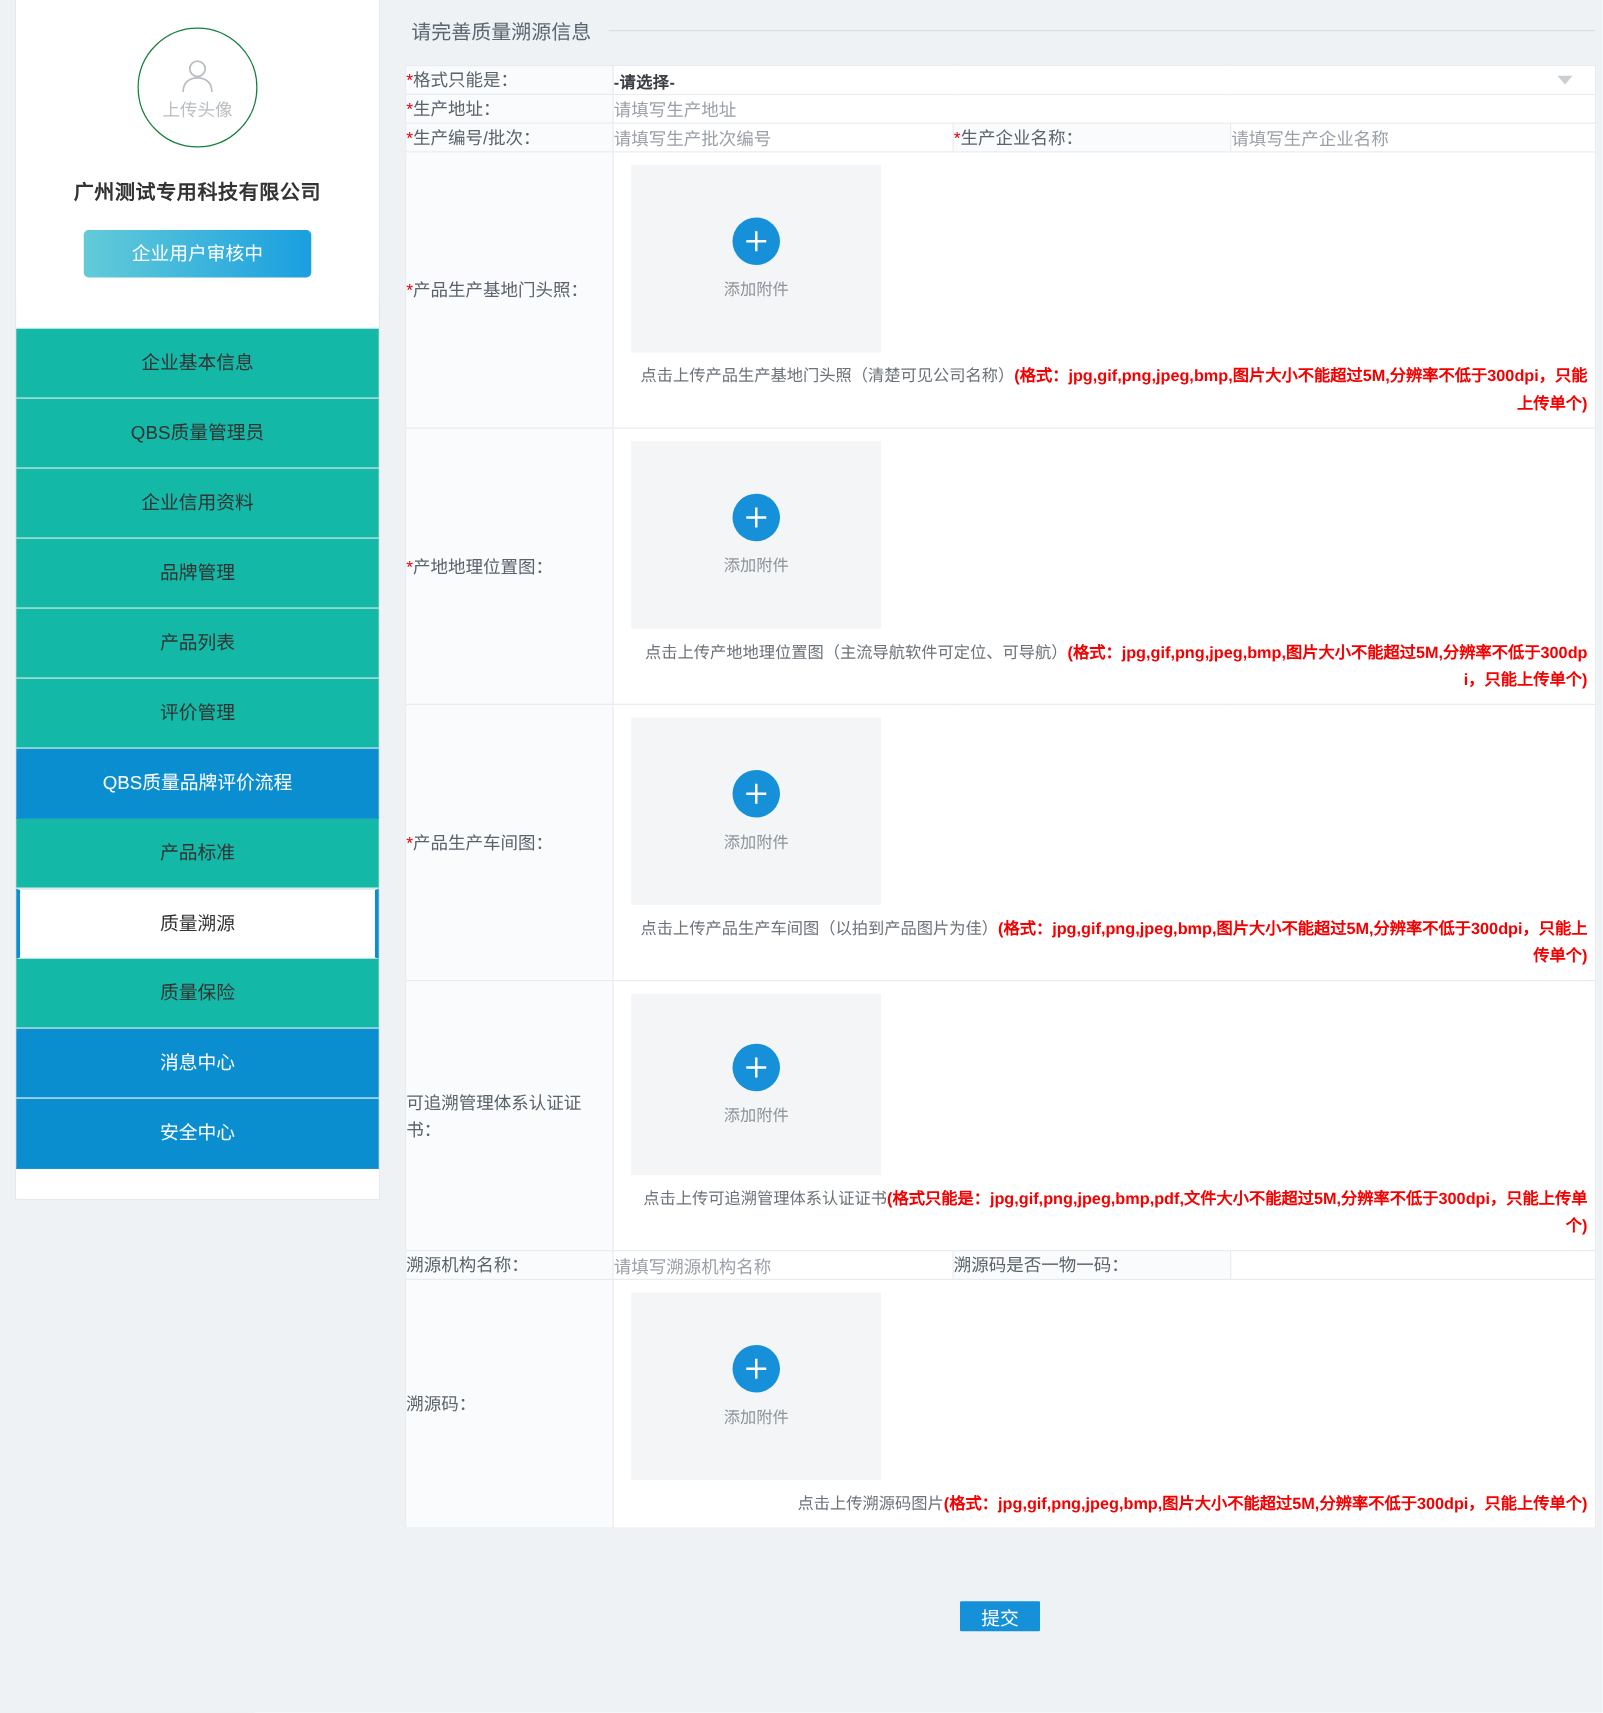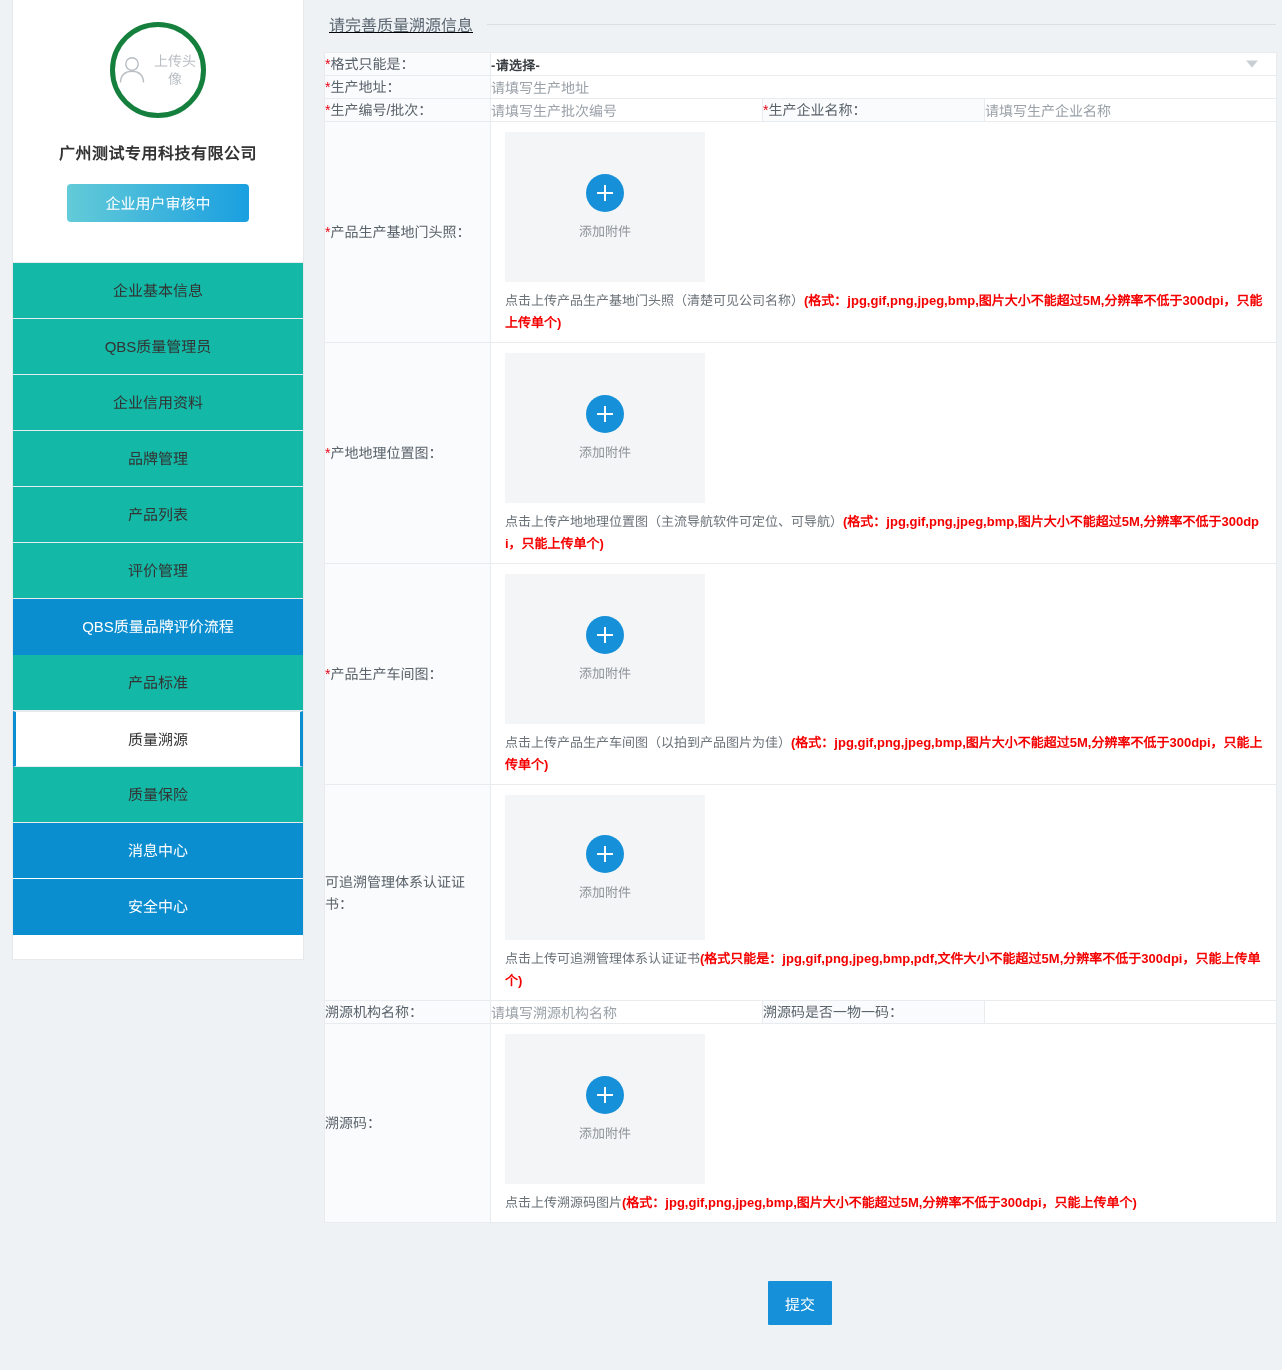--- a/index.html
+++ b/index.html
@@ -34,23 +34,23 @@
   }
   .avatar-block {
     padding: 22px 0 18px 0;
     text-align: center;
     background:#fff;
   }
   .avatar-circle {
     width: 96px; height: 96px;
     margin: 0 auto;
     border-radius: 50%;
-    border: 5px solid #15803d;
+    border: 1px solid #15803d;
     display: flex;
-    flex-direction: row;
+    flex-direction: column;
     align-items: center;
     justify-content: center;
     color: #b9bec3;
   }
   .avatar-circle svg { display:block; margin-bottom: 1px; }
   .avatar-label {
     font-size: 14px;
     color: #b9bec3;
     line-height: 18px;
   }
@@ -111,21 +111,20 @@
   }
   .main-inner {
     width: 952px;
     margin-left: 0px;
   }
   .panel-title {
     display: flex;
     align-items: center;
     height: 32px;
     margin: 8px 0 12px 5px;
-    text-decoration: underline;
   }
   .panel-title .ttl {
     font-size: 16px;
     color: #5b6670;
     white-space: nowrap;
   }
   .panel-title .rule {
     flex: 1;
     height: 1px;
     background: #dcdfe2;
@@ -153,21 +152,21 @@
     vertical-align: middle;
     line-height: 22px;
   }
   td.lbl.mid { vertical-align: middle; }
   td.val {
     background: #ffffff;
     padding: 14px 0 14px 14px;
     color: #9aa1a8;
     vertical-align: middle;
   }
-  td.val.up { padding: 10px 0 8px 14px; vertical-align: top; }
+  td.val.up { padding: 10px 0 8px 14px; vertical-align: top; text-align: right; }
   .req { color: #e60012; }
 
   .sel-row { position: relative; }
   .sel-text {
     color: #3a3f44;
     font-size: 13px;
     font-weight: bold;
     letter-spacing: .3px;
   }
   .caret {
@@ -226,21 +225,21 @@
   }
   .help .red { color: #f40000; font-weight: bold; }
 
   .submit-wrap {
     width: 952px;
     text-align: center;
     padding: 58px 0 0 0;
   }
   .submit-btn {
     width: 64px;
-    height: 44px;
+    height: 24px;
     background: #1690d8;
     color: #fff;
     font-size: 15px;
     border: none;
     cursor: pointer;
     font-family: inherit;
     border-radius: 1px;
   }
   .bottom-gap { height: 60px; }
 </style>

